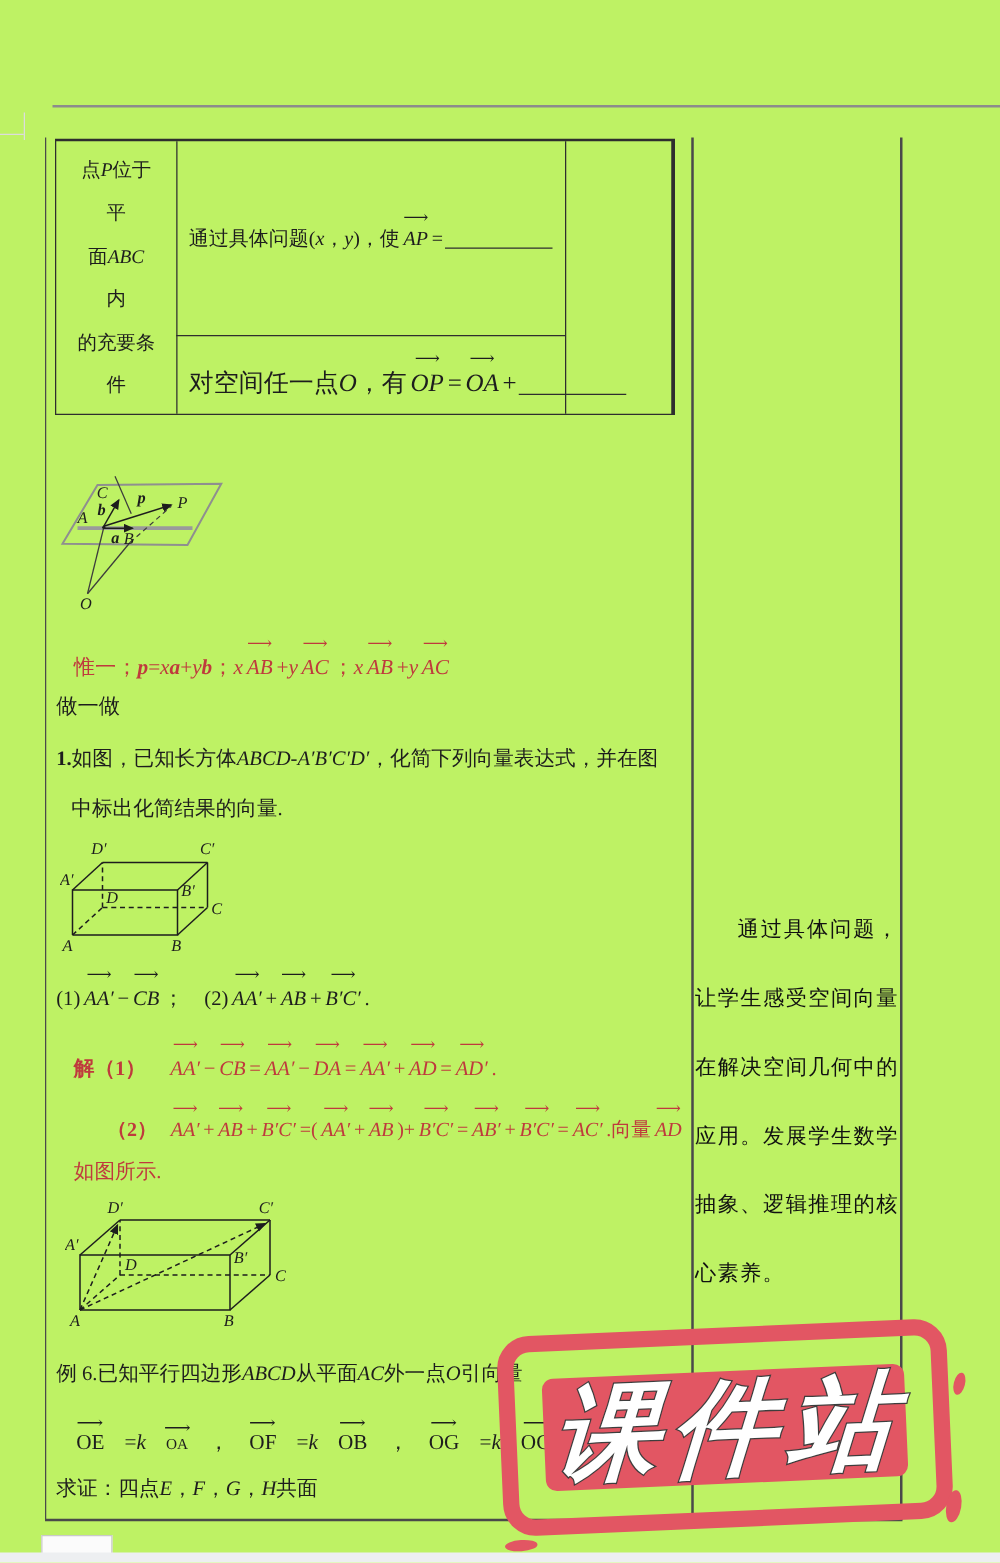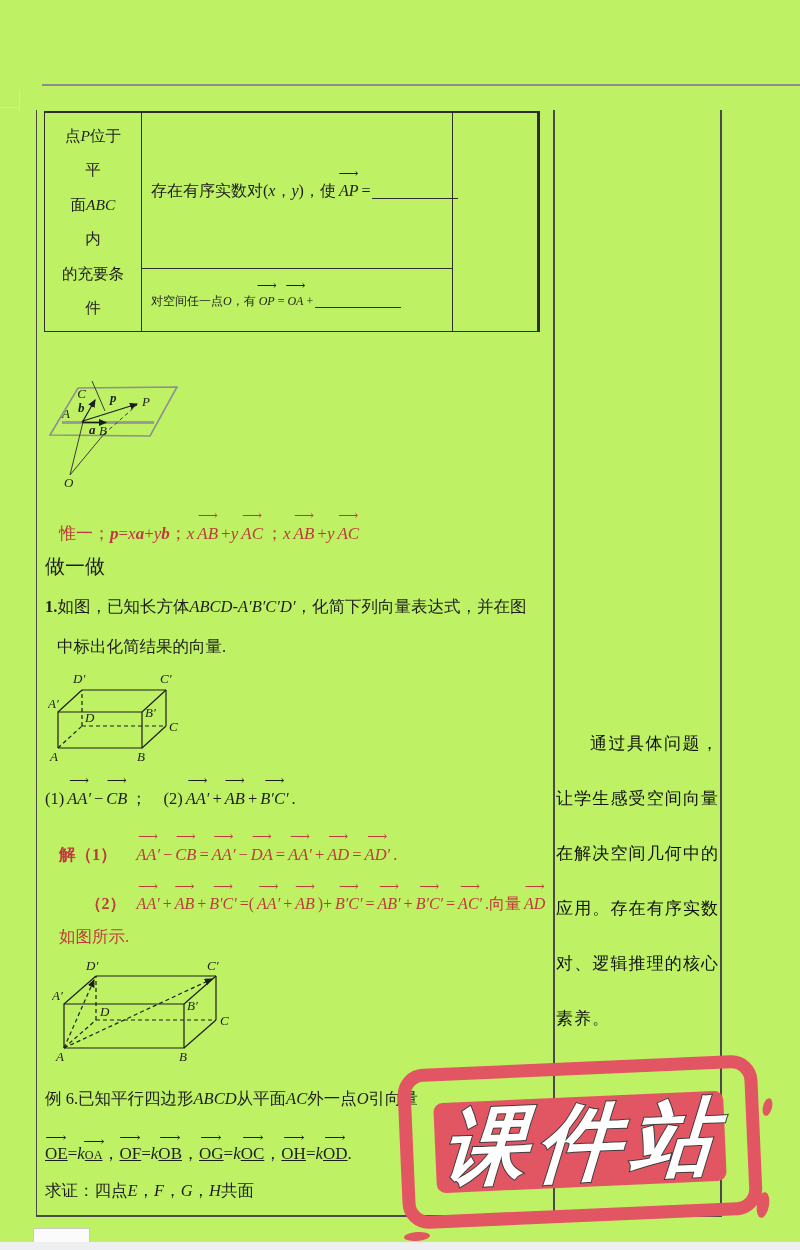--- a/index.html
+++ b/index.html
@@ -21,39 +21,39 @@
   }
   .ttable .col1 { position:absolute; left:96px; top:0; bottom:0; width:1px; background:#2e2e2e; }
   .ttable .col2 { position:absolute; left:407px; top:0; bottom:0; width:1px; background:#2e2e2e; }
   .ttable .rowdiv { position:absolute; left:96px; top:155px; width:311px; height:1px; background:#2e2e2e; }
   .thead-cell {
     position:absolute; left:0; top:0; width:96px; height:219px;
     display:flex; flex-direction:column; justify-content:space-around;
     align-items:center; padding:6px 2px; font-size:15.5px;
   }
   .trow1 { position:absolute; left:106px; top:46px; padding-top:22px; font-size:16px; }
-  .trow2 { position:absolute; left:106px; top:158px; padding-top:22px; font-size:12px; }
+  .trow2 { position:absolute; left:106px; top:158px; padding-top:22px; font-size:20px; }
 
   
   .border-left  { left:36px;  top:110px; width:1px;  height:1106px; }
   .border-mid   { left:553px; top:110px; width:2px;  height:1106px; }
   .border-right { left:720px; top:110px; width:2px;  height:1106px; }
   .border-bottom{ left:36px;  top:1215px; width:686px; height:2px; }
 
   
   .tline { position:absolute; left:45px; white-space:nowrap; font-size:16.5px; }
   .math span { display:inline-block; }
   .it  { font-style:italic; font-family:"Liberation Serif","DejaVu Serif",serif; }
   .bd  { font-weight:bold; }
   .sm  { font-size:0.72em; }
   .vec { position:relative; display:inline-block; font-style:italic;
          font-family:"Liberation Serif","DejaVu Serif",serif; margin:0 3px; }
   .vec::after { content:"⟶"; position:absolute; left:50%; top:-17px;
         transform:translateX(-50%); font-size:14px; font-style:normal; color:inherit; }
-  .ovec { position:relative; display:inline-block; margin:0 0;text-decoration:underline; }
+  .ovec { position:relative; display:inline-block; margin:0 16px; }
   .ovec::after { content:"⟶"; position:absolute; left:50%; top:-14px;
         transform:translateX(-50%) scaleX(1.15); font-size:13px; }
   .blank { display:inline-block; width:86px; height:1em;
         border-bottom:1.5px solid #2e2e2e; margin-left:2px; vertical-align:-3px; }
   .red { color:#bf3a3d;margin-left:14px; }
   .clip { overflow:hidden; width:508px;text-align:center; }
 
   .note {
     position:absolute; left:556px; top:716px; width:163px;
     font-size:17px; line-height:55px; letter-spacing:1px;
@@ -108,21 +108,21 @@
     <div class="col2"></div>
     <div class="rowdiv"></div>
     <div class="thead-cell">
       <div class="math"><span>点 </span><span class="it">P</span><span> 位于</span></div>
       <div class="math"><span>平</span></div>
       <div class="math"><span>面 </span><span class="it">ABC</span></div>
       <div class="math"><span>内</span></div>
       <div class="math"><span>的充要条</span></div>
       <div class="math"><span>件</span></div>
     </div>
-    <div class="trow1 math"><span>存在有序实数对(</span><span class="it">x</span><span>，</span><span class="it">y</span><span>)，使</span><span class="vec">AP</span><span>=</span><span class="blank"></span></div>
+    <div class="trow1 math"><span>通过具体问题(</span><span class="it">x</span><span>，</span><span class="it">y</span><span>)，使</span><span class="vec">AP</span><span>=</span><span class="blank"></span></div>
     <div class="trow2 math"><span>对空间任一点 </span><span class="it">O</span><span>，有</span><span class="vec">OP</span><span>=</span><span class="vec">OA</span><span>+</span><span class="blank"></span></div>
   </div>
 
   <svg class="fig" style="left:42px; top:376px;" width="160" height="120" viewBox="0 0 160 120">
     <defs>
       <marker id="arr" markerWidth="8" markerHeight="8" refX="6" refY="3" orient="auto">
         <path d="M0,0 L7,3 L0,6 Z" fill="#1d1d1d"></path>
       </marker>
     </defs>
     <polygon points="36,12 135,11 108,60 8,59" fill="none" stroke="#8f8f8f" stroke-width="1.6"></polygon>
@@ -140,21 +140,21 @@
     <text x="28" y="42" text-anchor="end">A</text>
     <text x="57" y="59">B</text>
     <text x="22" y="111">O</text>
     <text class="lblb" x="36" y="36">b</text>
     <text class="lblb" x="47" y="58">a</text>
     <text class="lblb" x="68" y="26">p</text>
   </svg>
 
   <div class="tline math red" style="top:500px; padding-top:22px; font-size:17px;"><span>惟一；</span><span class="it bd">p</span><span>=</span><span class="it">x</span><span class="it bd">a</span><span>+</span><span class="it">y</span><span class="it bd">b</span><span>；</span><span class="it">x</span><span class="vec">AB</span><span>+</span><span class="it">y</span><span class="vec">AC</span><span>；</span><span class="it">x</span><span class="vec">AB</span><span>+</span><span class="it">y</span><span class="vec">AC</span></div>
 
-  <div class="tline" style="top:553px; font-size:20px;">做一做</div>
+  <div class="tline" style="top:553px; font-size:17px;">做一做</div>
 
   <div class="tline math" style="top:596px;"><span class="bd">1.</span><span>如图，已知长方体 </span><span class="it">ABCD</span><span>-</span><span class="it">A′B′C′D′</span><span>，化简下列向量表达式，并在图</span></div>
   <div class="tline" style="top:636px;margin-left:12px;">中标出化简结果的向量.</div>
 
   <svg class="fig" style="left:48px; top:668px;" width="132" height="100" viewBox="0 0 132 100">
     <g stroke="#1d1d1d" stroke-width="1.2" fill="none">
       <polyline points="10,80 94,80 94,44 10,44 10,80"></polyline>
       <line x1="94" y1="80" x2="118" y2="58"></line>
       <line x1="118" y1="58" x2="118" y2="22"></line>
       <line x1="94" y1="44" x2="118" y2="22"></line>
@@ -214,21 +214,21 @@
     <text x="155" y="14">C′</text>
     <text x="34" y="14">D′</text>
   </svg>
 
   <div class="tline math" style="top:1088px;"><span>例 6.已知平行四边形 </span><span class="it">ABCD</span><span> 从平面 </span><span class="it">AC</span><span> 外一点 </span><span class="it">O</span><span> 引向量</span></div>
 
   <div class="tline math" style="top:1126px; padding-top:16px; font-size:17px;"><span class="ovec">OE</span><span>=</span><span class="it">k</span><span class="ovec sm">OA</span><span>， </span><span class="ovec">OF</span><span>=</span><span class="it">k</span><span class="ovec">OB</span><span>， </span><span class="ovec">OG</span><span>=</span><span class="it">k</span><span class="ovec">OC</span><span>， </span><span class="ovec">OH</span><span>=</span><span class="it">k</span><span class="ovec">OD</span><span>.</span></div>
 
   <div class="tline math" style="top:1180px;text-align:center;"><span>求证：四点 </span><span class="it">E</span><span>，</span><span class="it">F</span><span>，</span><span class="it">G</span><span>，</span><span class="it">H</span><span> 共面</span></div>
 
-  <div class="note">通过具体问题，让学生感受空间向量在解决空间几何中的应用。存在有序实数对、逻辑推理的核心素养。</div>
+  <div class="note">通过具体问题，让学生感受空间向量在解决空间几何中的应用。发展学生数学抽象、逻辑推理的核心素养。</div>
 
   <div class="stamp">
     <div class="stamp-ring">
       <div class="stamp-inner">
         <span class="stamp-text">课件站</span>
       </div>
     </div>
   </div>
   <div class="blob blob1"></div>
   <div class="blob blob2"></div>

